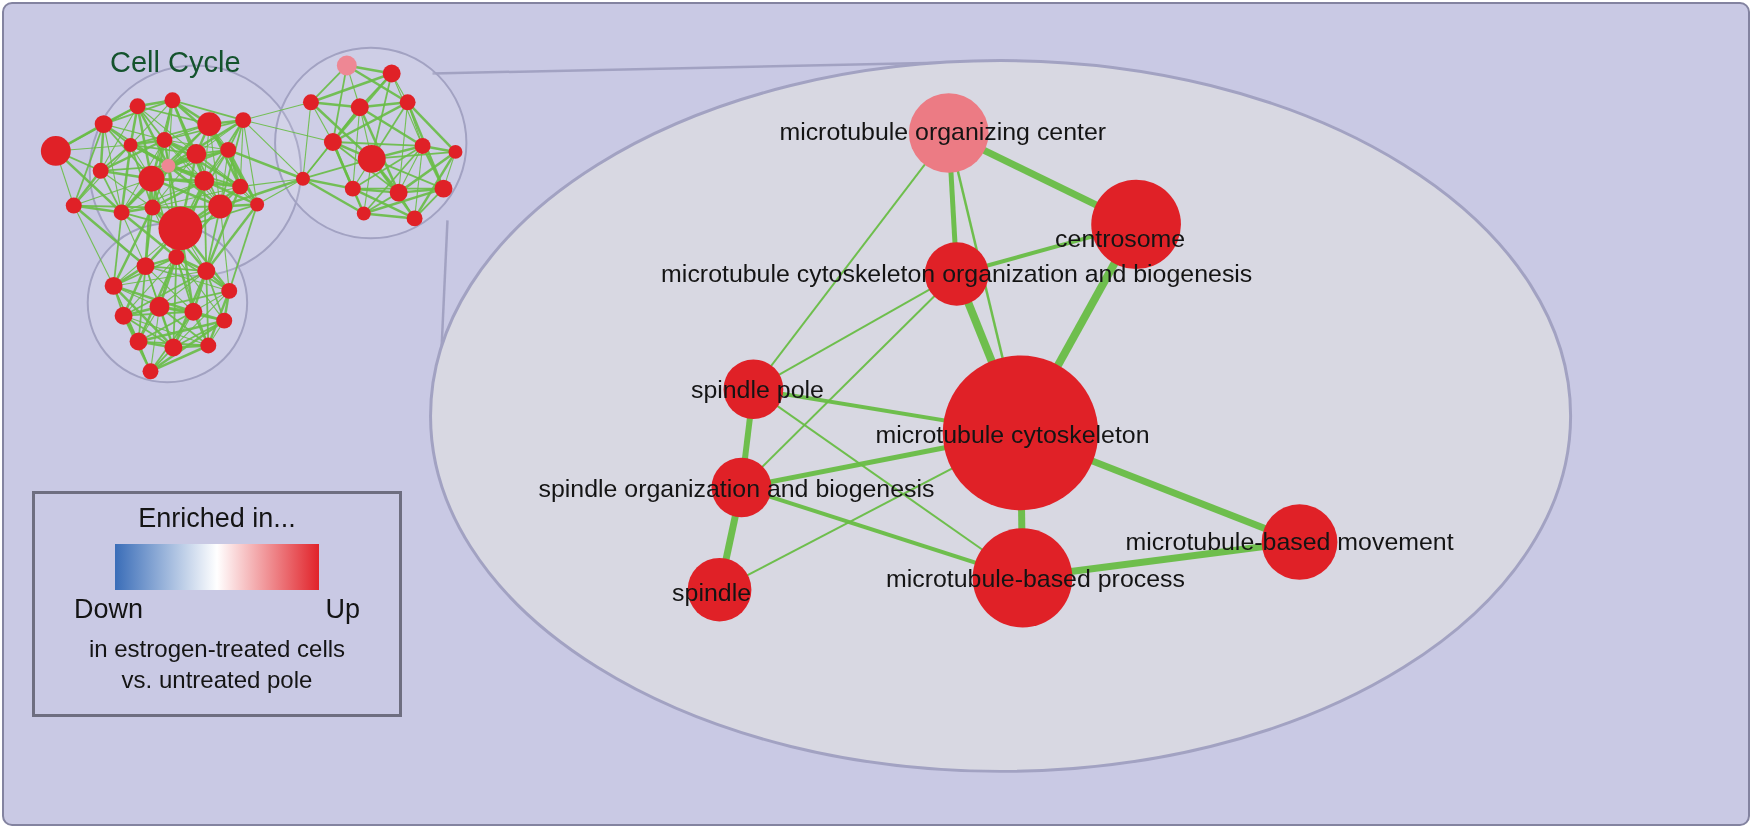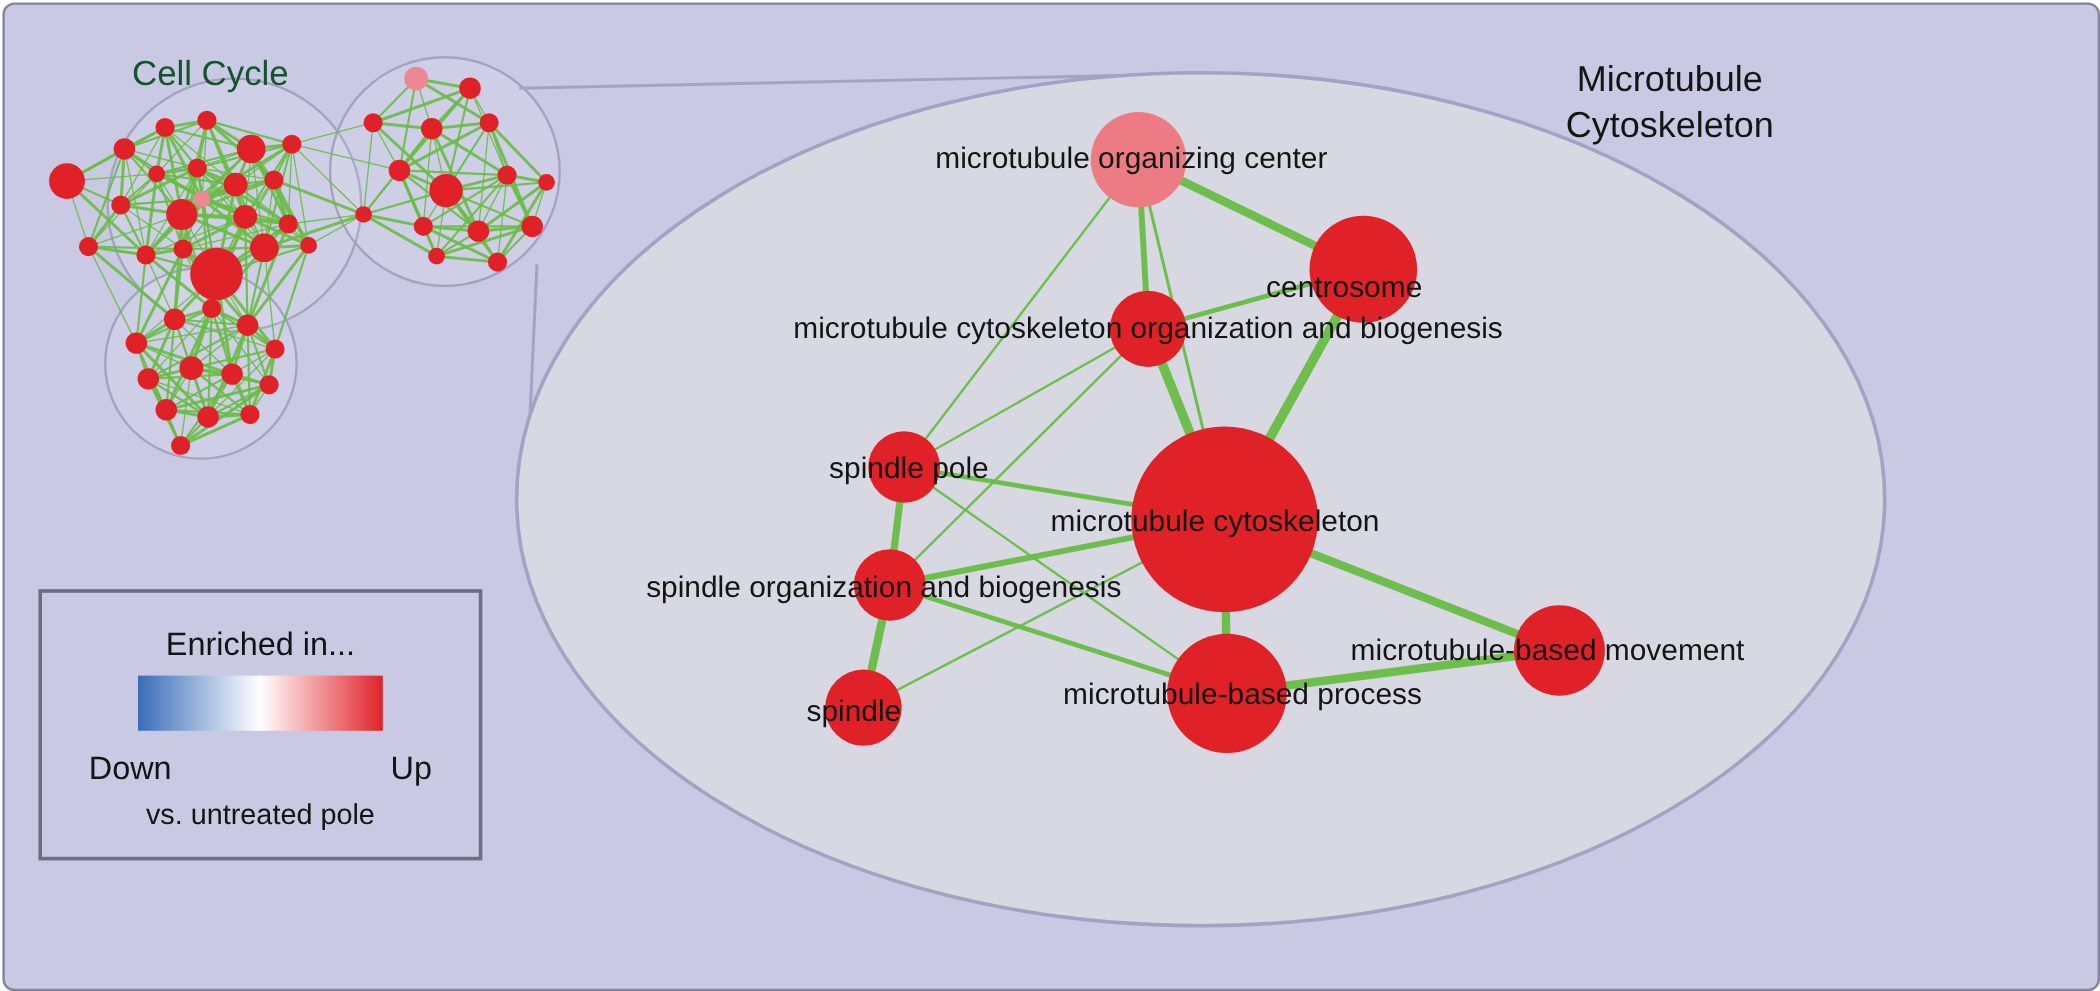--- a/index.html
+++ b/index.html
@@ -17,23 +17,23 @@
   #cell-cycle-heading{left:106px;top:40px;}
   #ubiquitin-heading{left:34px;top:382px;}
   #mt-heading{position:absolute;left:1285px;top:44px;width:205px;text-align:center;
     color:#141414;font-size:30px;line-height:38px;}
   .legend{
     position:absolute;left:28px;top:487px;width:364px;height:220px;
     border:3px solid #6e6e80;
     display:flex;flex-direction:column;align-items:center;
     color:#141414;
   }
-  .legend-title{font-size:27px;margin-top:28px;}
+  .legend-title{font-size:27px;margin-top:9px;}
   .legend-bar{width:204px;height:46px;margin-top:10px;}
-  .legend-downup{width:286px;display:flex;justify-content:space-between;font-size:27px;margin-top:16px;text-align:right;}
+  .legend-downup{width:286px;display:flex;justify-content:space-between;font-size:27px;margin-top:4px;text-align:right;}
   .legend-caption{font-size:24px;line-height:31px;text-align:center;margin-top:8px;}
 </style>
 </head>
 <body>
 
 <div class="figure">
 
   <svg class="scene" viewBox="0 0 1750 826" preserveAspectRatio="none">
     <g>
         <line x1="430" y1="70" x2="995" y2="58" stroke="#a2a2c2" stroke-width="2.5"></line>
@@ -428,30 +428,27 @@
         <text x="735" y="497" text-anchor="middle" font-size="25" fill="#141414">spindle organization and biogenesis</text>
         <text x="710" y="601" text-anchor="middle" font-size="25" fill="#141414">spindle</text>
         <text x="1035" y="587" text-anchor="middle" font-size="25" fill="#141414">microtubule-based process</text>
         <text x="1290" y="550" text-anchor="middle" font-size="25" fill="#141414">microtubule-based movement</text>
       </g>
   </svg>
 
   <div class="h-gray" id="cell-cycle-heading">Cell Cycle</div>
 
 
-  <div id="mt-heading">
-    <div>Microtubule</div>
-    <div>Cytoskeleton</div>
-  </div>
 
   <div class="legend">
     <div class="legend-title">Enriched in...</div>
     <div class="legend-bar" style="background: linear-gradient(90deg, rgb(58, 109, 184), rgb(255, 255, 255) 50%, rgb(225, 35, 42));"></div>
     <div class="legend-downup">
       <span>Down</span>
       <span>Up</span>
     </div>
     <div class="legend-caption">
+      <div>in estrogen-treated cells</div>
       <div>vs. untreated pole</div>
     </div>
   </div>
 
 </div>
 
 </body></html>

